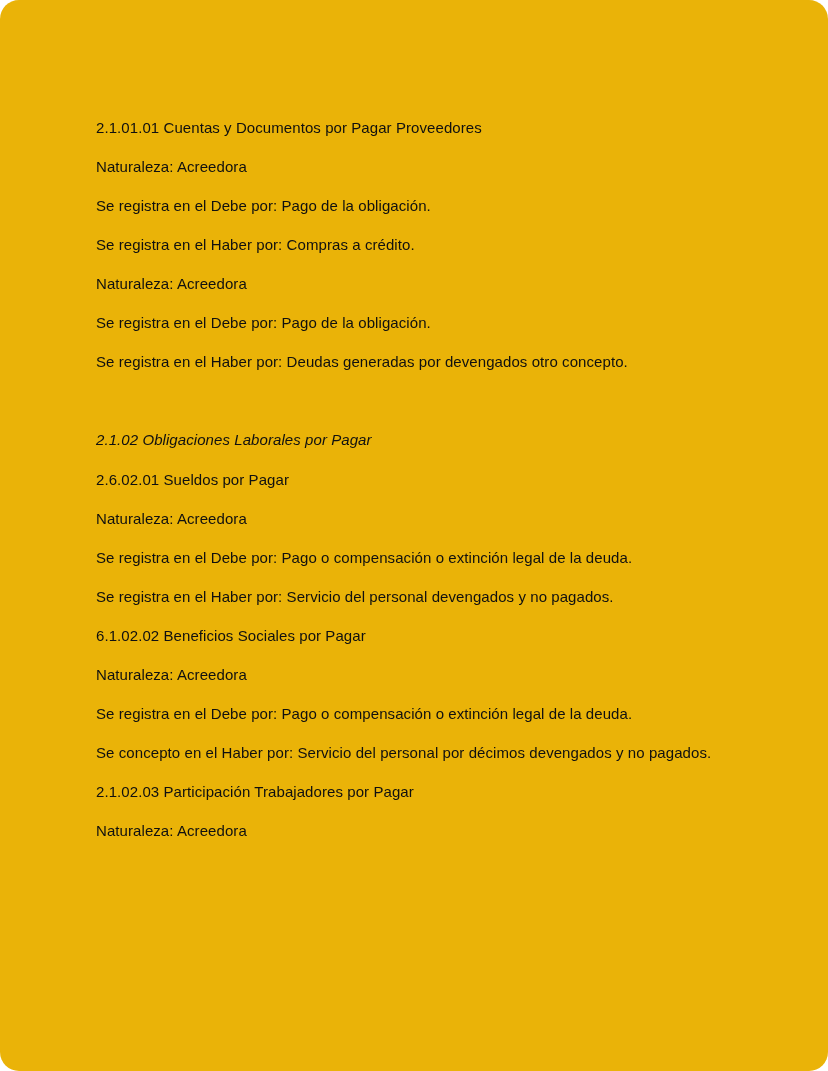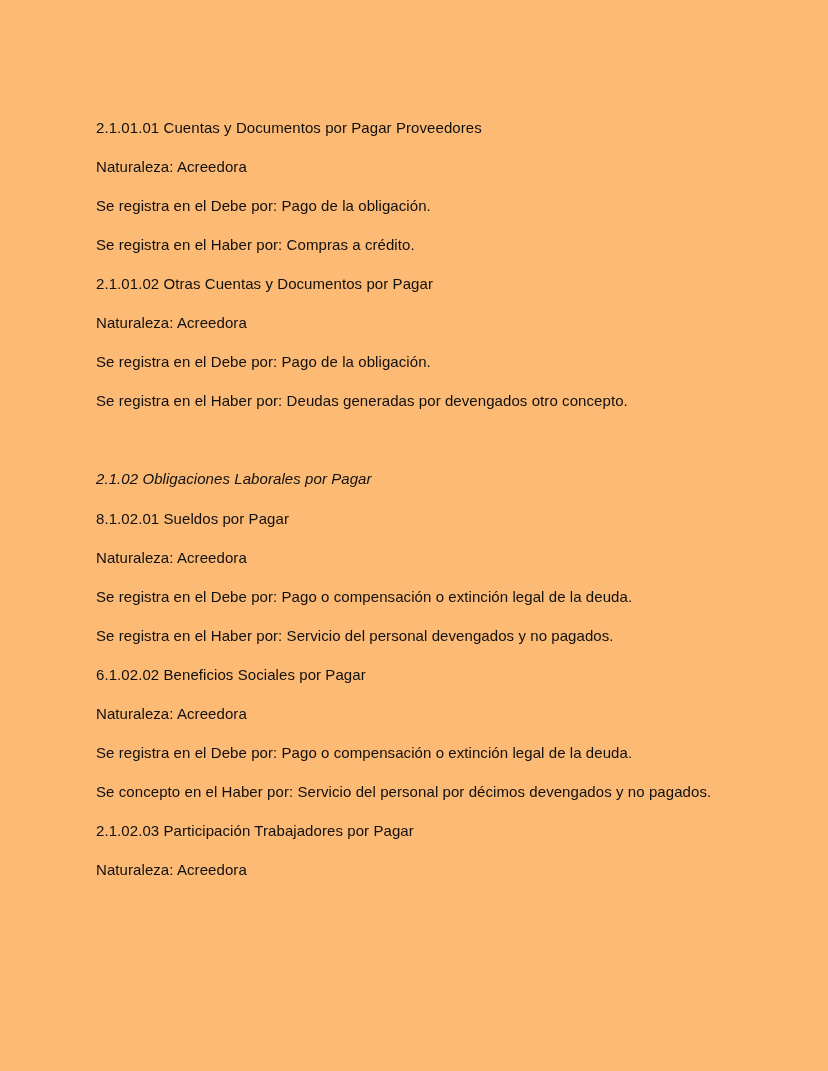--- a/index.html
+++ b/index.html
@@ -13,23 +13,24 @@
     height: 1071px;
     font-family: "Liberation Sans", "DejaVu Sans", sans-serif;
     color: #101010;
     -webkit-font-smoothing: antialiased;
     overflow: hidden;
   }
   .page {
     position: relative;
     width: 828px;
     height: 1071px;
-    background: #fdba74;
+    background: #eab308;
     box-sizing: border-box;
     padding: 118px 96px 0 96px;
+    border-radius: 19px;
   }
   .doc-body {
     width: 636px;
   }
   .para {
     font-size: 15px;
     line-height: 19px;
     margin: 0 0 20px 0;
     letter-spacing: 0.005em;
     white-space: pre-wrap;
@@ -63,31 +64,30 @@
   <div class="doc-body">
 
     <div class="block">
       <p class="para heading">2.1.01.01 Cuentas y Documentos por Pagar Proveedores</p>
       <p class="para">Naturaleza: Acreedora</p>
       <p class="para">Se registra en el Debe por: Pago de la obligación.</p>
       <p class="para">Se registra en el Haber por: Compras a crédito.</p>
     </div>
 
     <div class="block">
-      <p class="para heading">2.1.01.02 Otras Cuentas y Documentos por Pagar</p>
       <p class="para">Naturaleza: Acreedora</p>
       <p class="para">Se registra en el Debe por: Pago de la obligación.</p>
       <p class="para">Se registra en el Haber por: Deudas generadas por devengados otro concepto.</p>
     </div>
 
     <div class="spacer"></div>
 
     <div class="block">
       <p class="para tight">2.1.02 Obligaciones Laborales por Pagar</p>
-      <p class="para heading">8.1.02.01 Sueldos por Pagar</p>
+      <p class="para heading">2.6.02.01 Sueldos por Pagar</p>
       <p class="para">Naturaleza: Acreedora</p>
       <p class="para">Se registra en el Debe por: Pago o compensación o extinción legal de la deuda.</p>
       <p class="para">Se registra en el Haber por: Servicio del personal devengados y no pagados.</p>
     </div>
 
     <div class="block">
       <p class="para heading">6.1.02.02 Beneficios Sociales por Pagar</p>
       <p class="para">Naturaleza: Acreedora</p>
       <p class="para">Se registra en el Debe por: Pago o compensación o extinción legal de la deuda.</p>
       <p class="para">Se concepto en el Haber por: Servicio del personal por décimos devengados y no pagados.</p>

